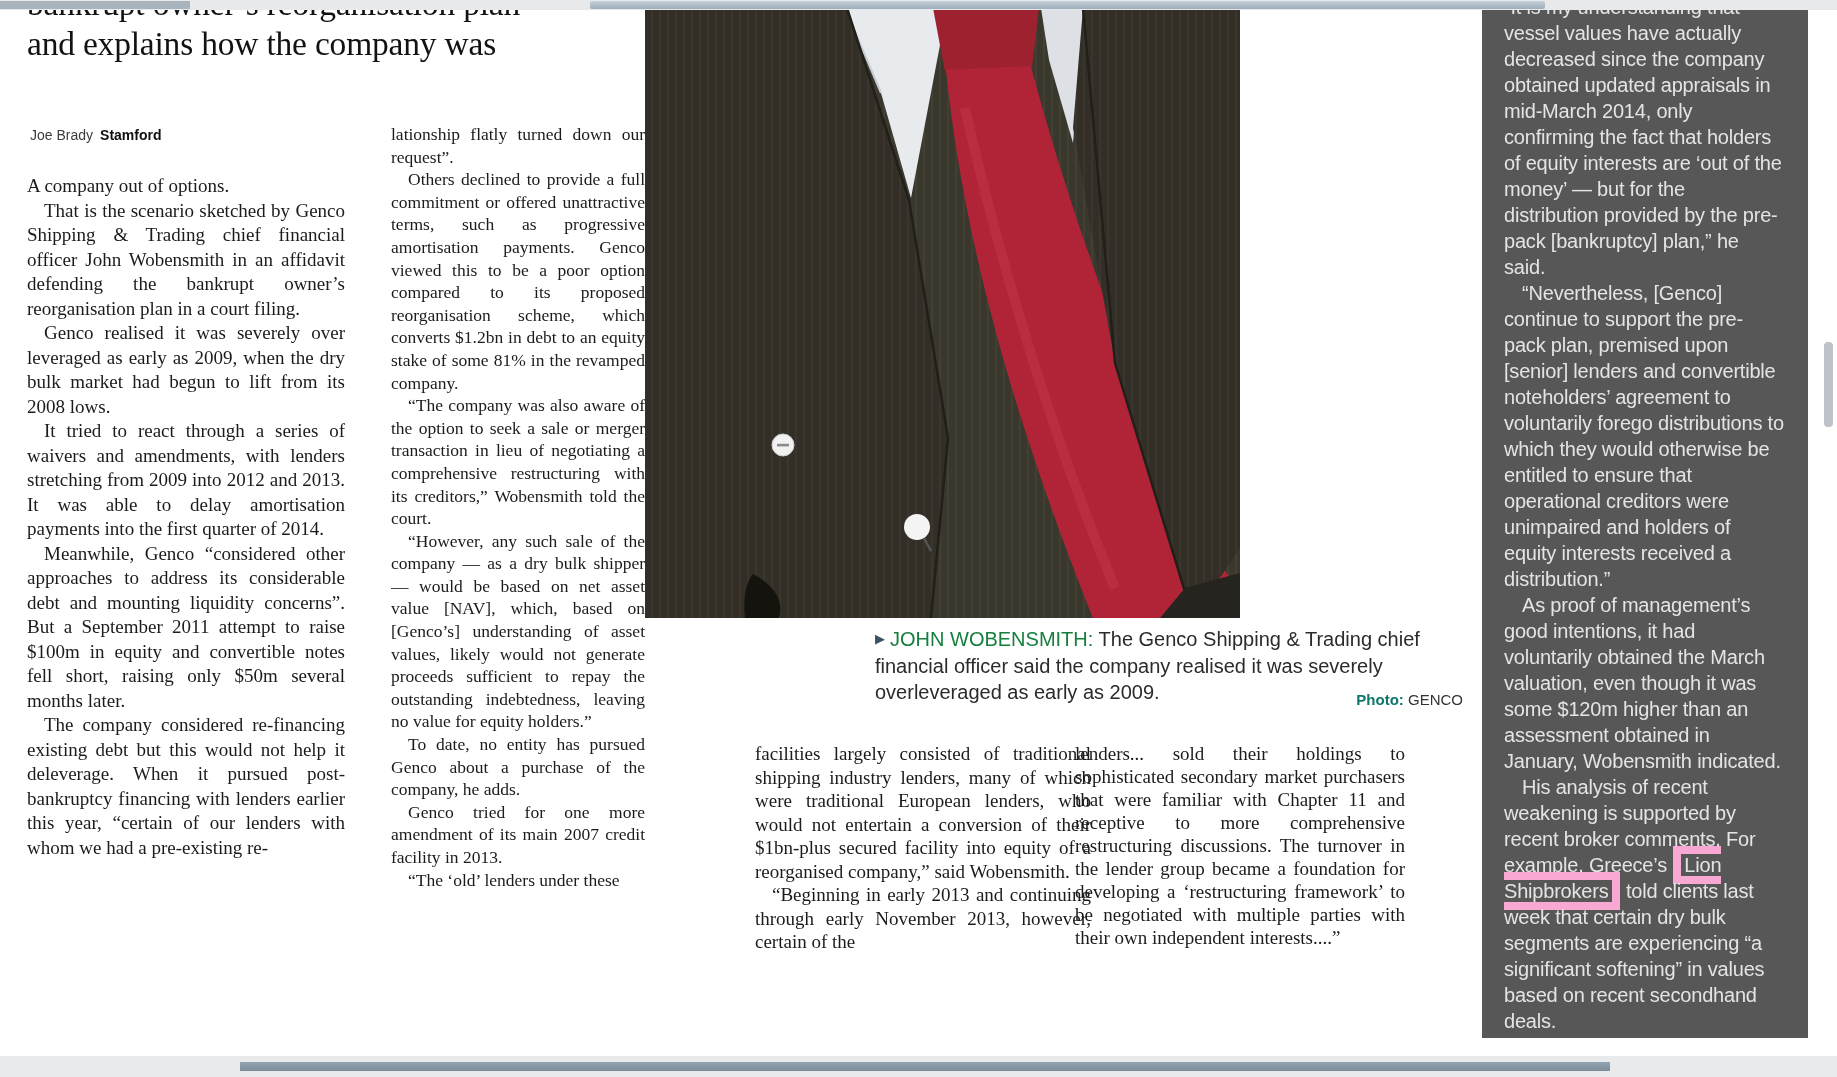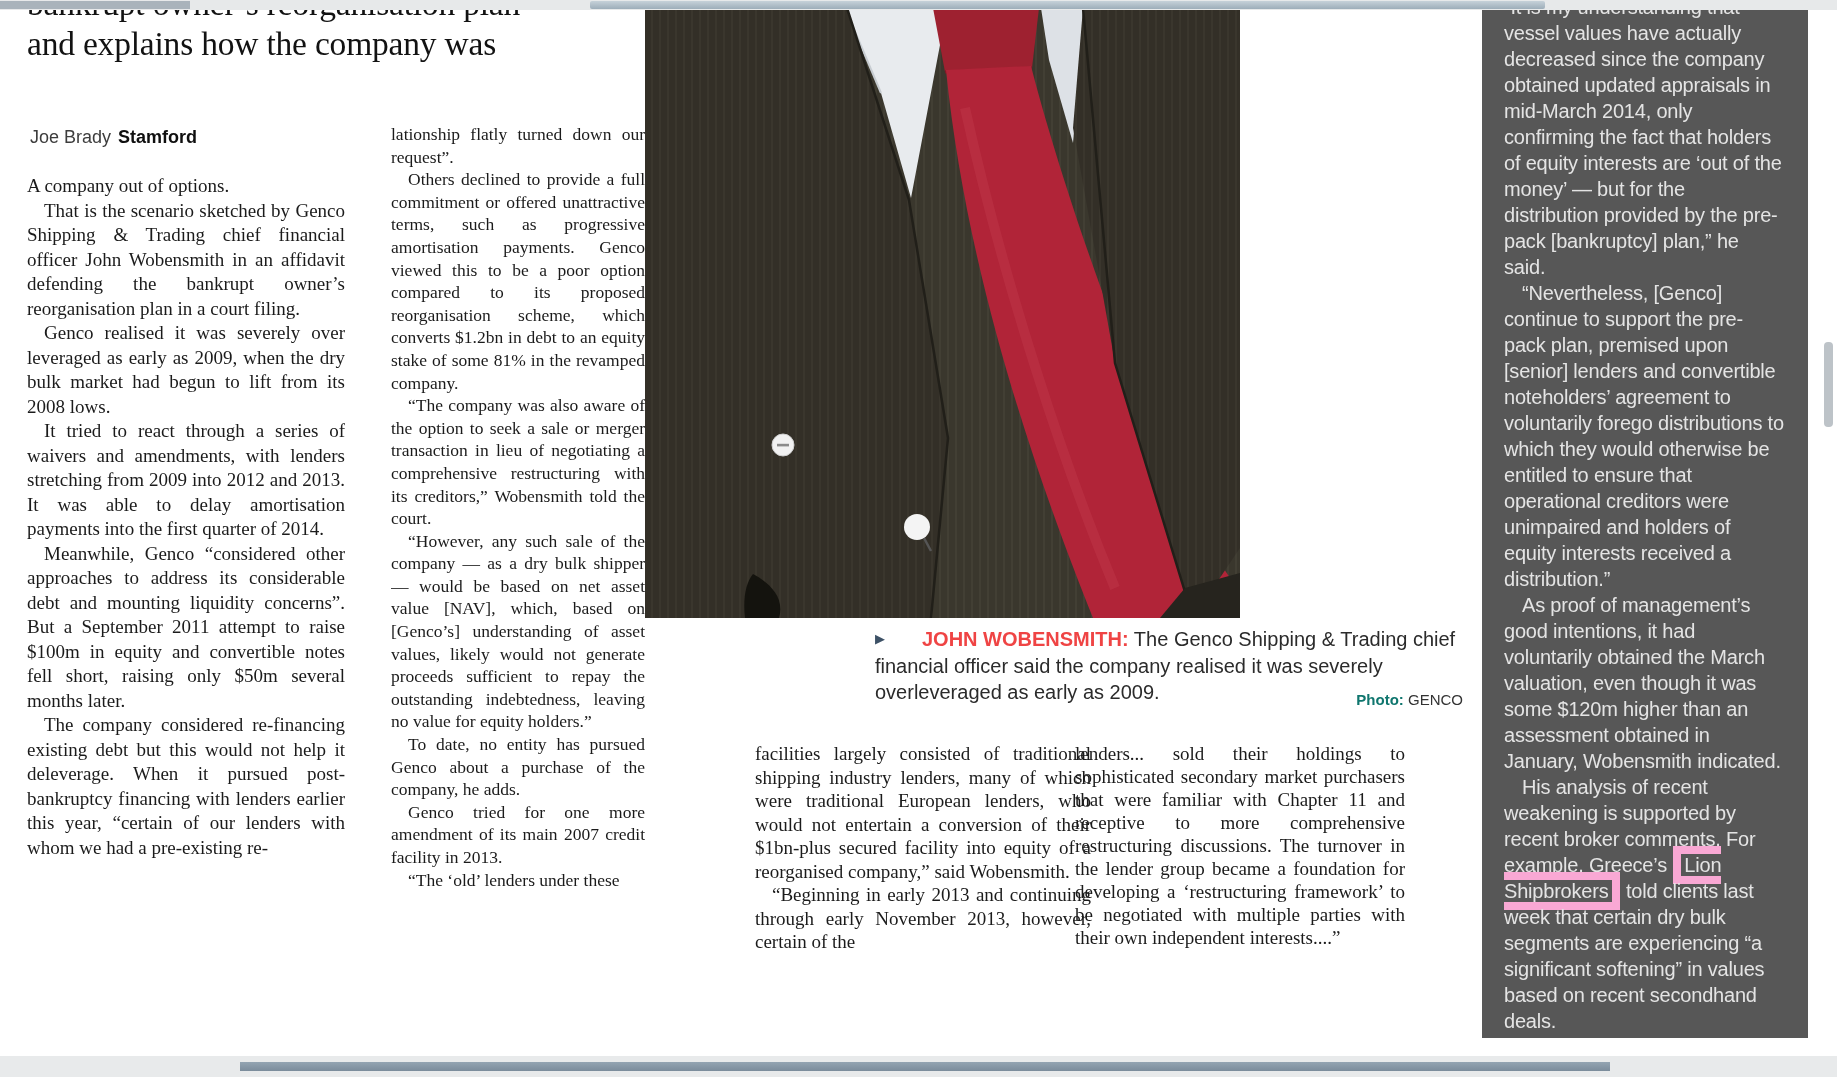--- a/index.html
+++ b/index.html
@@ -5,41 +5,41 @@
   html,body{margin:0;padding:0;background:#fff;}
   .page{position:relative;width:1837px;height:1077px;background:#ffffff;overflow:hidden;
         font-family:"Liberation Serif",serif;}
 
   
   .headline{position:absolute;left:27px;top:-16px;width:640px;color:#121212;
             font-family:"Liberation Serif",serif;font-size:33.5px;line-height:40px;letter-spacing:-0.2px;}
 
   
   .byline{position:absolute;left:30px;top:127px;font-family:"Liberation Sans",sans-serif;
-          font-size:18px;color:#3d3d3d;}
+          font-size:14px;color:#3d3d3d;}
   .byline .loc{font-weight:bold;color:#0f0f0f;margin-left:7px;}
 
   
   .col{position:absolute;text-align:justify;color:#1b1b1b;overflow:hidden;}
   .col p{margin:0;}
   .col p.ind{text-indent:17px;font-family:Liberation Serif, serif;}
   #col1{left:27px;top:174px;width:318px;height:740px;font-size:19px;line-height:24.5px;}
   #col2{left:391px;top:123px;width:254px;height:796px;font-size:17.5px;line-height:22.6px;}
   #col3{left:755px;top:742px;width:336px;height:300px;font-size:19px;line-height:23.5px;}
   #col4{left:1075px;top:742px;width:330px;height:300px;font-size:19px;line-height:23px;}
 
   
   .photo{position:absolute;left:645px;top:8px;width:595px;height:610px;overflow:hidden;background:#3a372d;}
   .photo svg{display:block;}
 
   
   .caption{position:absolute;left:875px;top:626px;width:588px;
            font-family:"Liberation Sans",sans-serif;font-size:20px;line-height:26.5px;color:#2b2b2b;}
   .cap-arrow{color:#3d5166;font-size:13px;margin-right:5px;vertical-align:3px;}
-  .cap-lead{font-weight:bold;color:#ef4444;margin-left:32px;}
+  .cap-lead{font-weight:normal;color:#15803d;}
   .cap-credit{float:right;font-size:15px;margin-top:8px;color:#333;}
   .cap-credit .lbl{font-weight:bold;color:#0f766e;}
 
   
   .sidebar{position:absolute;left:1482px;top:6px;width:326px;height:1032px;background:#575757;
            box-sizing:border-box;padding:0 24px 0 22px;overflow:hidden;
            font-family:"Liberation Sans",sans-serif;font-size:20px;line-height:26px;
            letter-spacing:-0.2px;color:#e4e4e4;}
   .sidebar p{margin:0;}
   .sidebar p.ind{text-indent:18px;}

